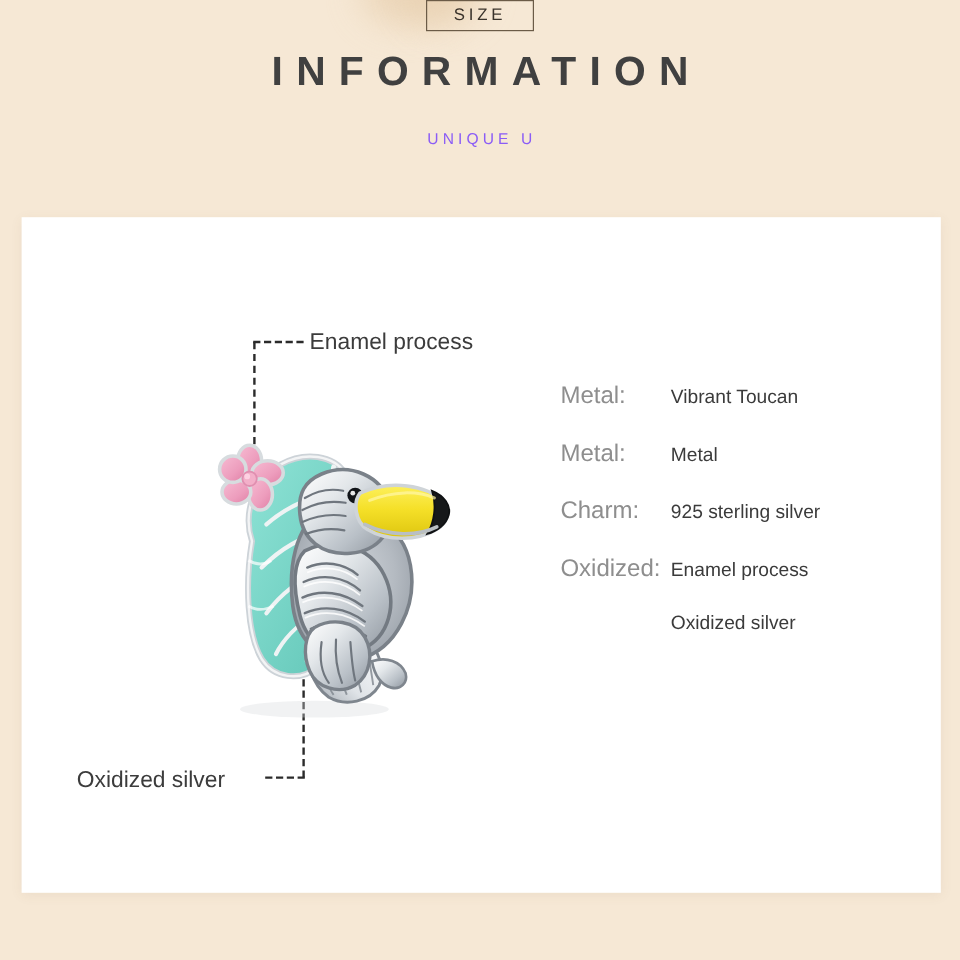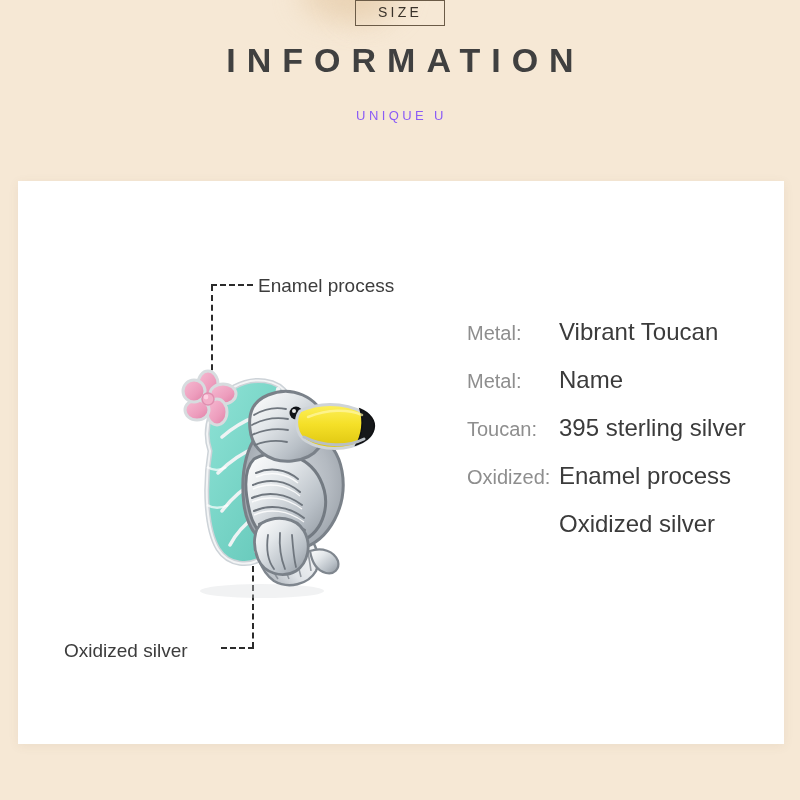--- a/index.html
+++ b/index.html
@@ -113,21 +113,21 @@
     height: 48px;
   }
   .spec-key {
     width: 92px;
     flex: 0 0 92px;
     font-size: 20px;
     color: #8e8e8e;
     line-height: 1;
   }
   .spec-val {
-    font-size: 24px;
+    font-size: 16px;
     color: #3b3b3b;
     line-height: 1;
   }
   .spec-row.continuation .spec-key { visibility: hidden; }
 
   
   .charm {
     position: absolute;
     left: 150px;
     top: 355px;
@@ -295,25 +295,25 @@
   </svg>
 </div>
 
 <div class="specs">
   <div class="spec-row">
     <div class="spec-key">Metal:</div>
     <div class="spec-val">Vibrant Toucan</div>
   </div>
   <div class="spec-row">
     <div class="spec-key">Metal:</div>
-    <div class="spec-val">Name</div>
+    <div class="spec-val">Metal</div>
   </div>
   <div class="spec-row">
-    <div class="spec-key">Toucan:</div>
-    <div class="spec-val">395 sterling silver</div>
+    <div class="spec-key">Charm:</div>
+    <div class="spec-val">925 sterling silver</div>
   </div>
   <div class="spec-row">
     <div class="spec-key">Oxidized:</div>
     <div class="spec-val">Enamel process</div>
   </div>
   <div class="spec-row continuation">
     <div class="spec-key"></div>
     <div class="spec-val">Oxidized silver</div>
   </div>
 </div>

